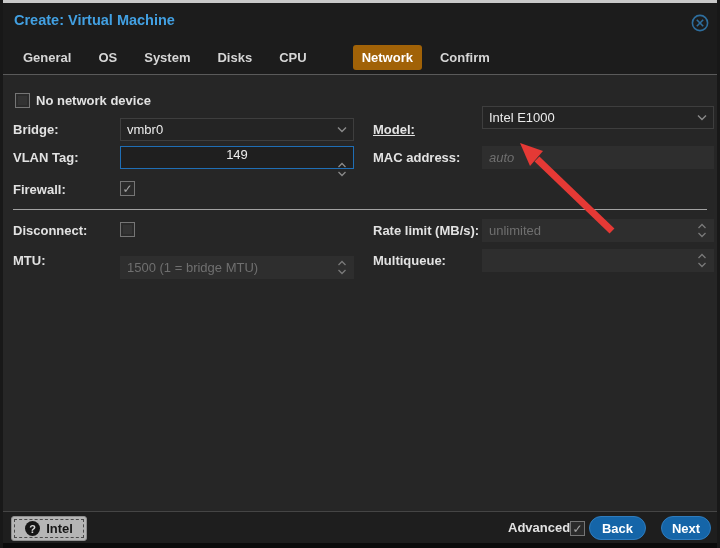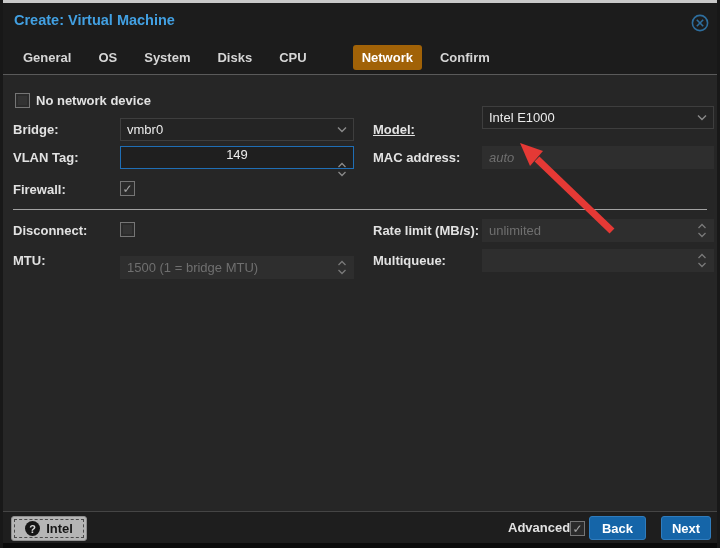--- a/index.html
+++ b/index.html
@@ -51,21 +51,21 @@
     background:#1e1e1e; border-top:1px solid #454545; }
   .help-btn { position:absolute; left:8px; top:4px; width:76px; height:25px;
     background:#b5b5b5; border:1px solid #8f8f8f; border-radius:3px;
     display:flex; align-items:center; justify-content:center; gap:6px;
     outline:1px dashed #4a4a4a; outline-offset:-4px; cursor:pointer; }
   .help-icon { width:15px; height:15px; border-radius:50%; background:#161616; color:#d8d8d8;
     font-size:11px; font-weight:700; display:flex; align-items:center; justify-content:center; }
   .help-btn .lbl { font-size:13px; font-weight:700; color:#161616; }
   .adv-label { position:absolute; left:505px; top:0; height:32px; line-height:32px; font-size:13px; font-weight:700; color:#e2e2e2; }
   .adv-check { left:567px; top:9px; position:absolute; }
-  .btn { position:absolute; top:4px; height:24px; background:#1565a8; border:1px solid #2f7cbd; border-radius:3px;
+  .btn { position:absolute; top:4px; height:24px; background:#1565a8; border:1px solid #2f7cbd; border-radius:12px;
     color:#fff; font-size:13px; font-weight:700; display:flex; align-items:center; justify-content:center; cursor:pointer; }
   .btn-back { right:71px; width:57px; }
   .btn-next { right:6px; width:50px; }
 
   .arrow-overlay { position:absolute; left:0; top:0; width:720px; height:548px; pointer-events:none; z-index:20; }
 </style>
 </head>
 <body>
 
 <div class="window">

